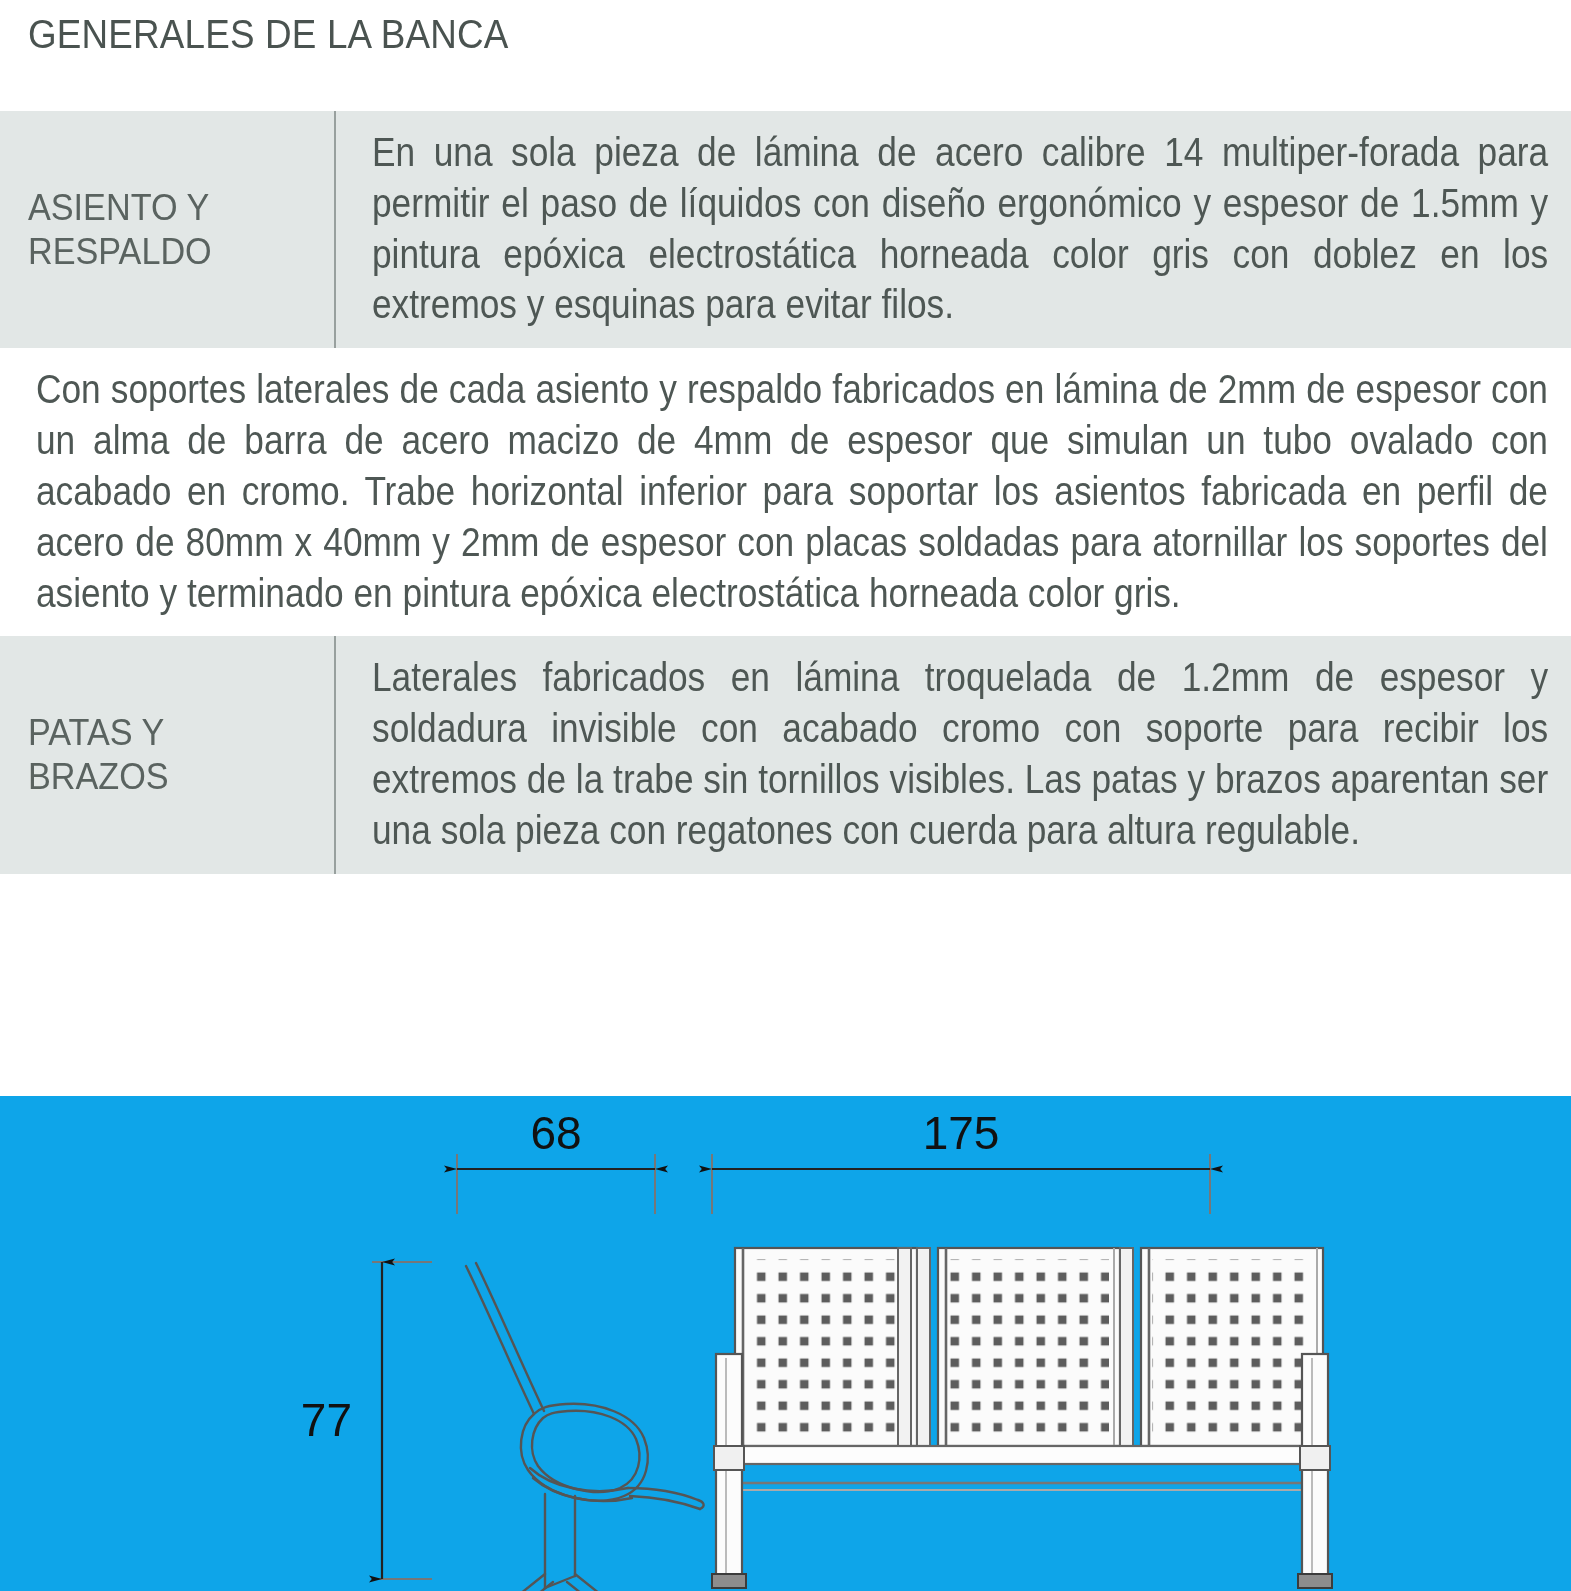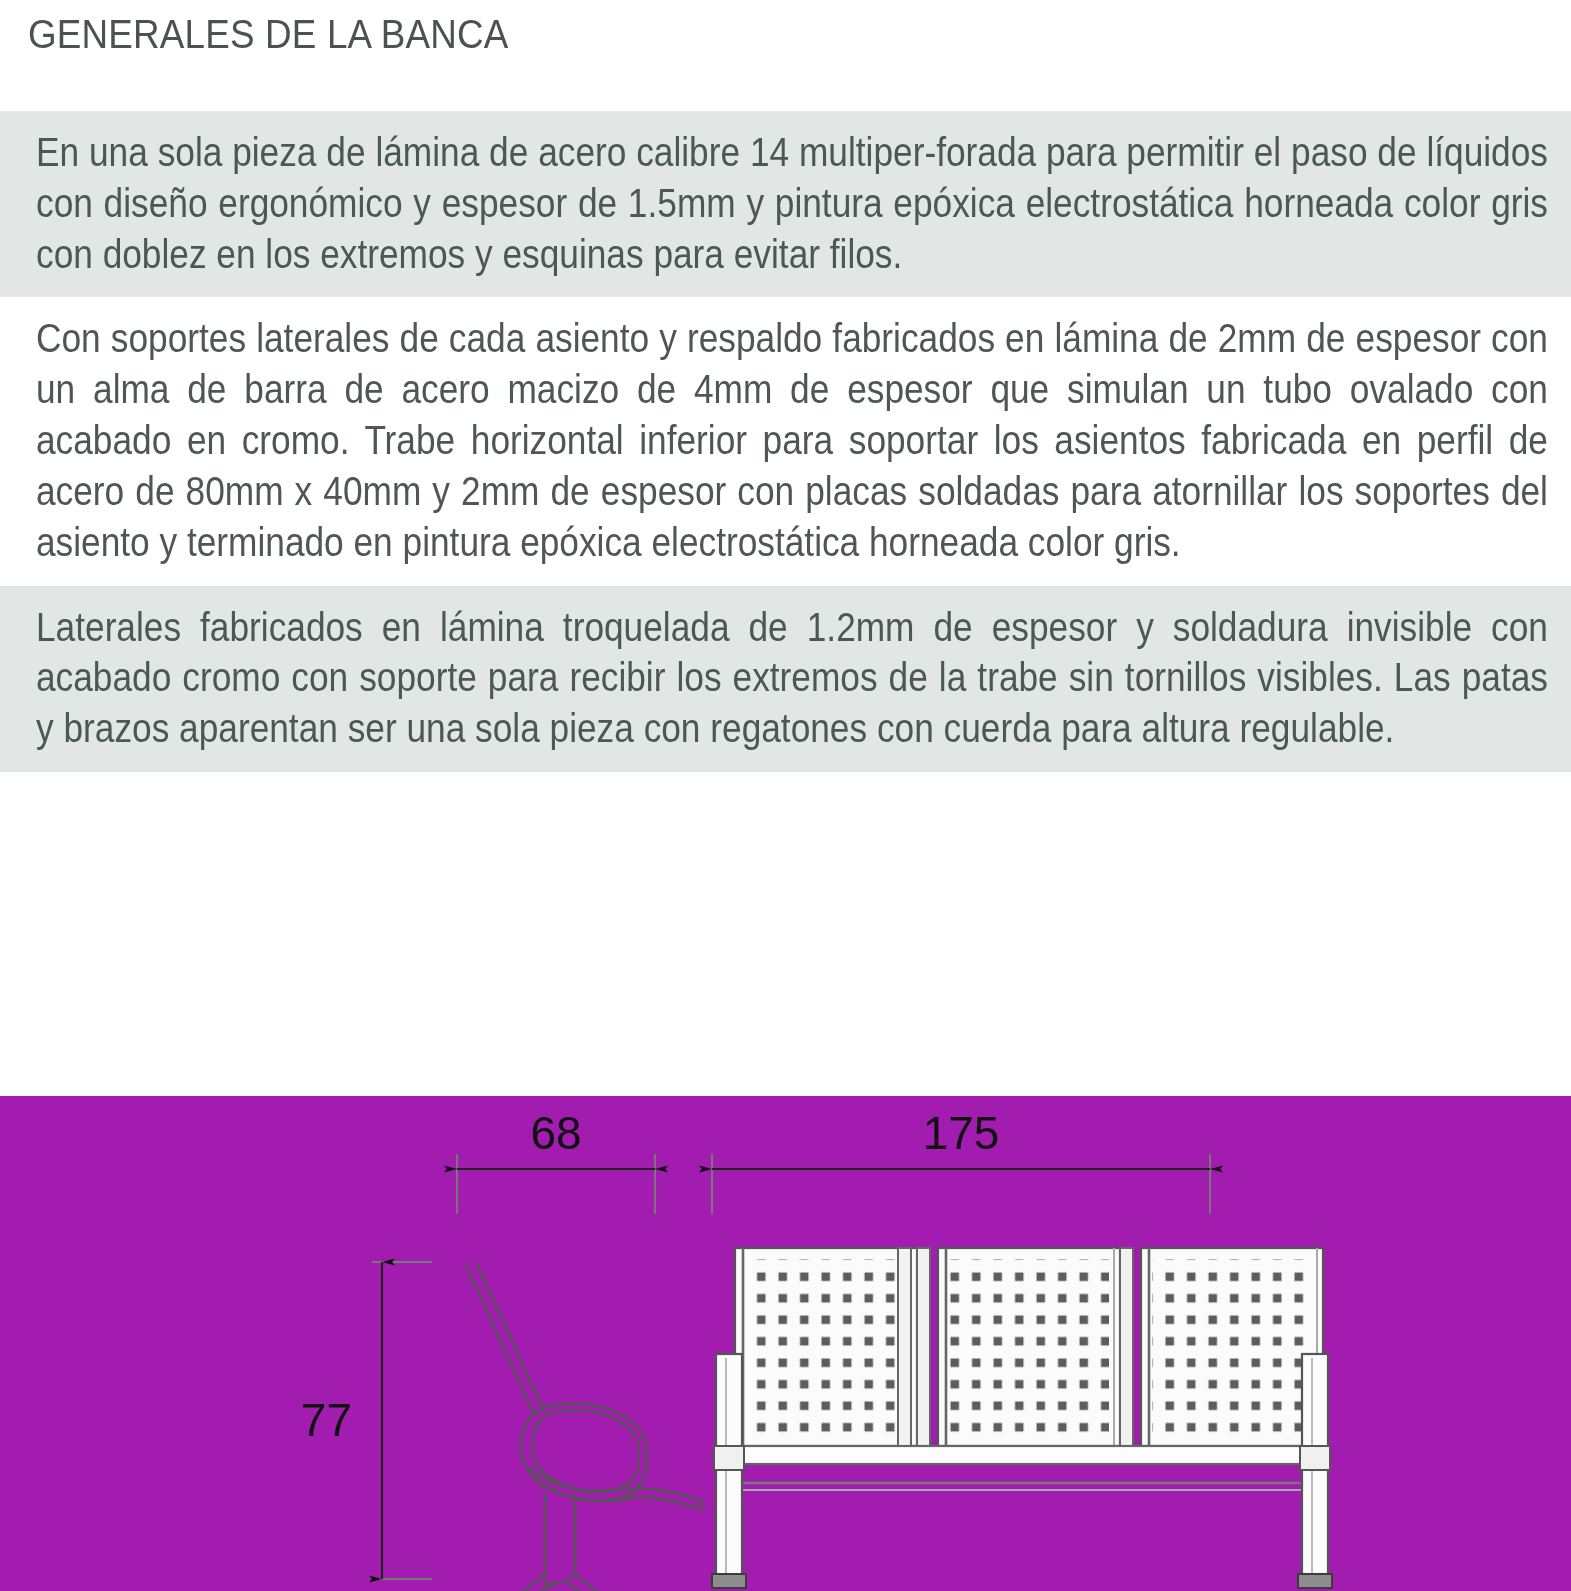--- a/index.html
+++ b/index.html
@@ -87,51 +87,59 @@
     hyphens: manual;
   }
 
   
   .drawing-area {
     position: absolute;
     left: 0;
     top: 1096px;
     width: 1571px;
     height: 495px;
-    background: #a21caf;
+    background: #0ea5e9;
   }
   .drawing-svg { display: block; }
 
   .dim-text {
     font-family: "Liberation Sans", sans-serif;
     font-size: 46px;
     fill: #111111;
     font-weight: 400;
   }
 </style>
 </head>
 <body>
 
 <div class="page-title">GENERALES DE LA BANCA</div>
 
 <div class="spec-table">
 
   <div class="spec-row shade">
+    <div class="spec-label">
+      <div class="spec-label-text">ASIENTO Y
+RESPALDO</div>
+    </div>
     <div class="spec-desc">
       <div class="spec-desc-text">En una sola pieza de lámina de acero calibre 14 multiper-forada para permitir el paso de líquidos con diseño ergonómico y espesor de 1.5mm y pintura epóxica electrostática horneada color gris con doblez en los extremos y esquinas para evitar filos.</div>
     </div>
   </div>
 
   <div class="spec-row plain">
     <div class="spec-desc">
       <div class="spec-desc-text">Con soportes laterales de cada asiento y respaldo fabricados en lámina de 2mm de espesor con un alma de barra de acero macizo de 4mm de espesor que simulan un tubo ovalado con acabado en cromo. Trabe horizontal inferior para soportar los asientos fabricada en perfil de acero de 80mm x 40mm y 2mm de espesor con placas soldadas para atornillar los soportes del asiento y terminado en pintura epóxica electrostática horneada color gris.</div>
     </div>
   </div>
 
   <div class="spec-row shade">
+    <div class="spec-label">
+      <div class="spec-label-text">PATAS Y
+BRAZOS</div>
+    </div>
     <div class="spec-desc">
       <div class="spec-desc-text">Laterales fabricados en lámina troquelada de 1.2mm de espesor y soldadura invisible con acabado cromo con soporte para recibir los extremos de la trabe sin tornillos visibles. Las patas y brazos aparentan ser una sola pieza con regatones con cuerda para altura regulable.</div>
     </div>
   </div>
 
 </div>
 
 <div class="drawing-area">
   <svg class="drawing-svg" width="1571" height="495" viewBox="0 0 1571 495">
     <defs>

